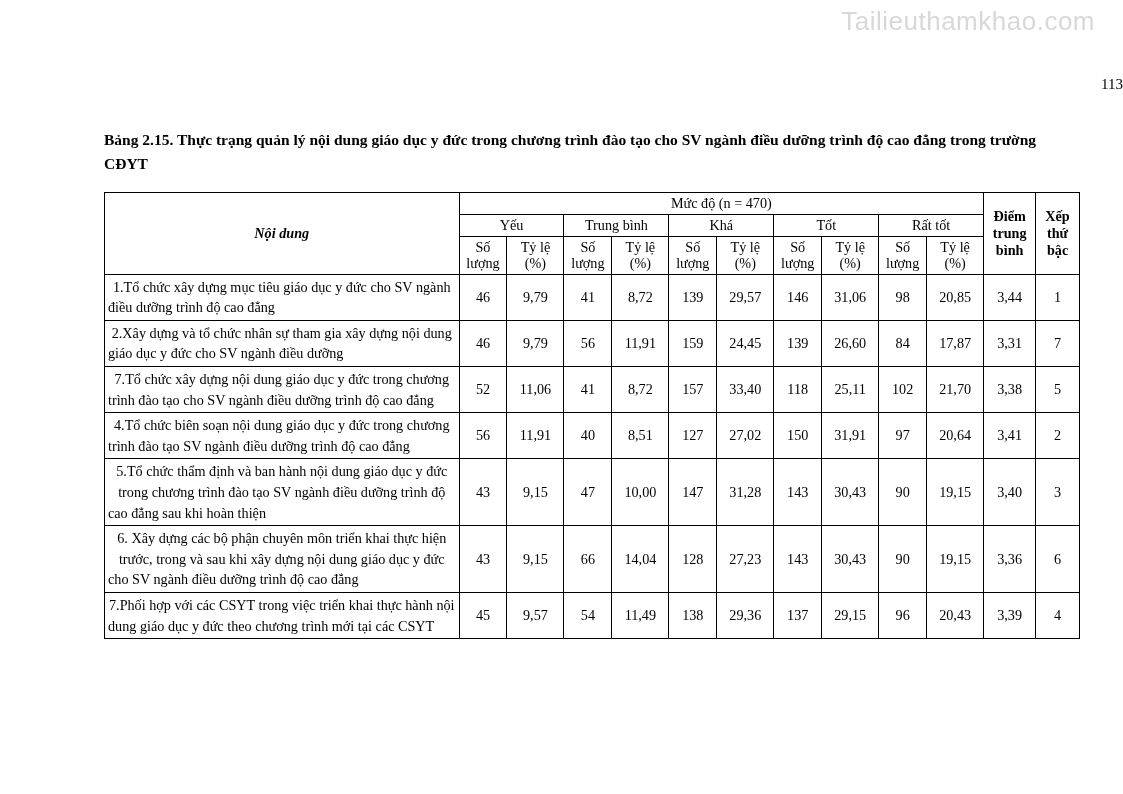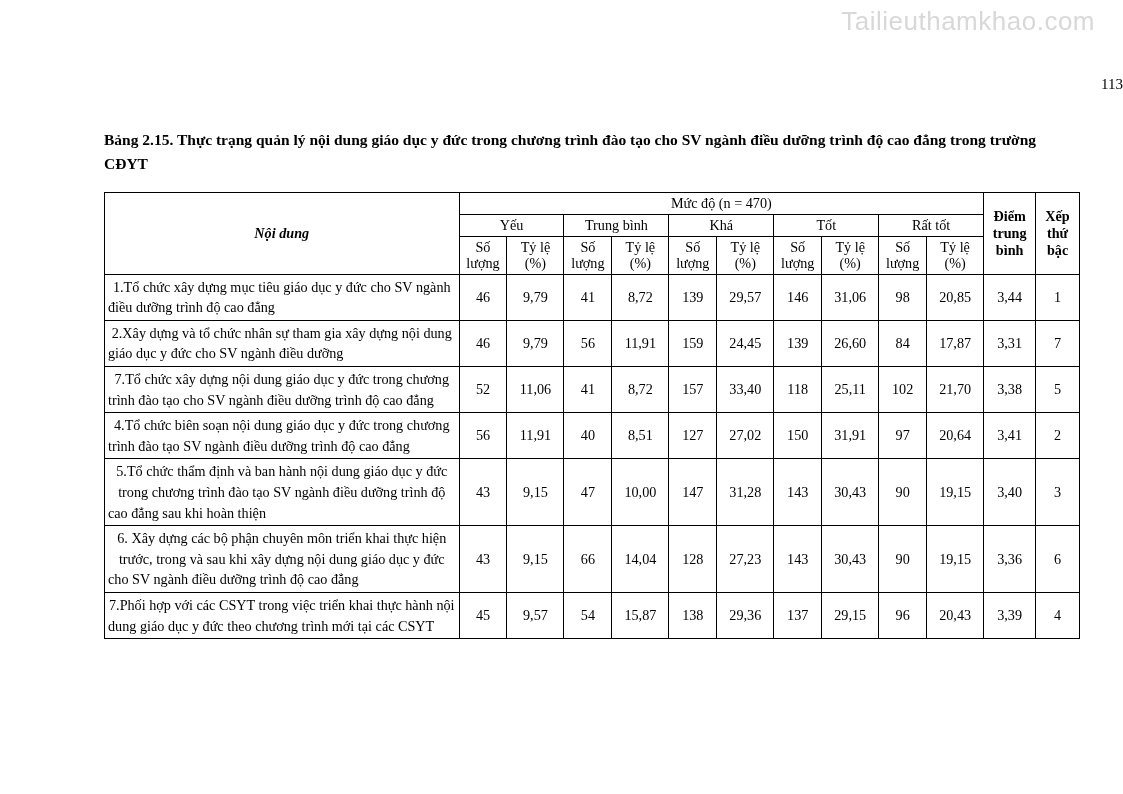--- a/index.html
+++ b/index.html
@@ -240,21 +240,21 @@
         <td class="num">90</td>
         <td class="num">19,15</td>
         <td class="num">3,36</td>
         <td class="num">6</td>
       </tr>
       <tr>
         <td class="content">7.Phối hợp với các CSYT trong việc triển khai thực hành nội dung giáo dục y đức theo chương trình mới tại các CSYT</td>
         <td class="num">45</td>
         <td class="num">9,57</td>
         <td class="num">54</td>
-        <td class="num">15,87</td>
+        <td class="num">11,49</td>
         <td class="num">138</td>
         <td class="num">29,36</td>
         <td class="num">137</td>
         <td class="num">29,15</td>
         <td class="num">96</td>
         <td class="num">20,43</td>
         <td class="num">3,39</td>
         <td class="num">4</td>
       </tr>
     </tbody>

